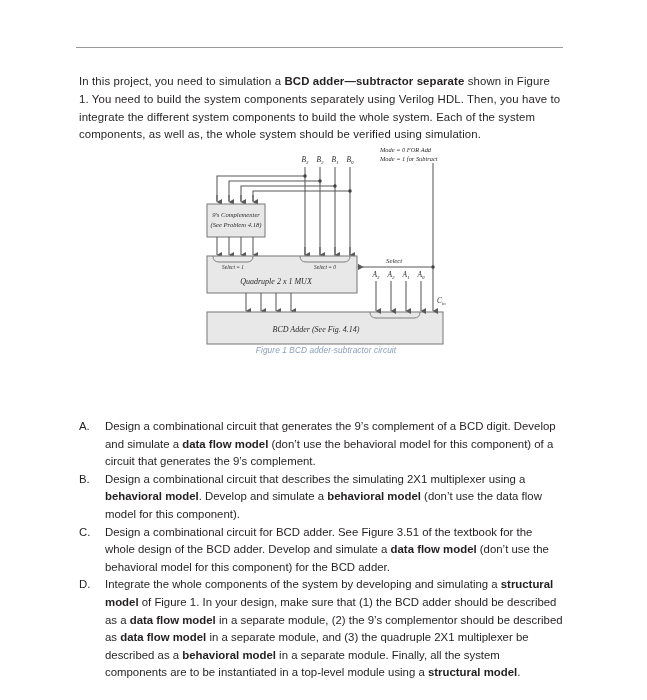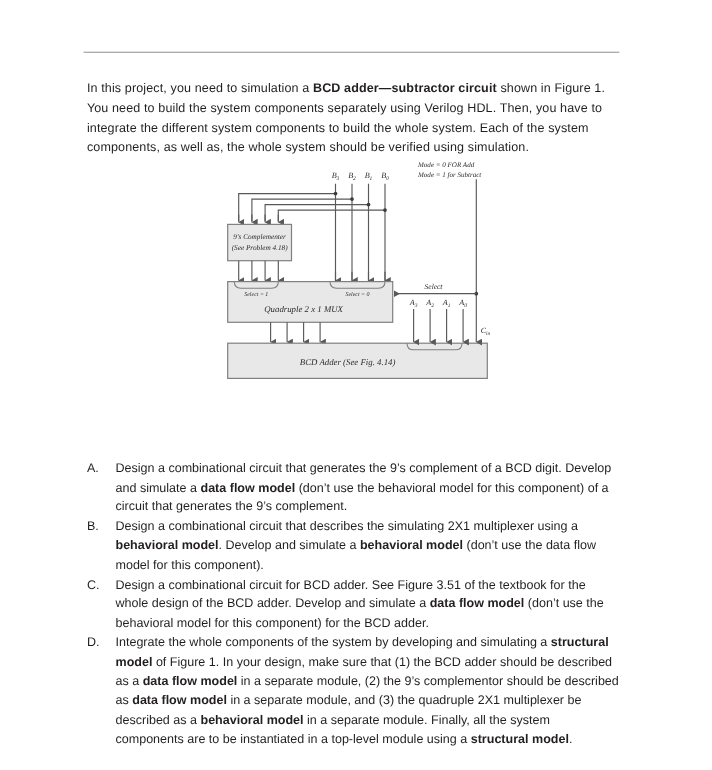--- a/index.html
+++ b/index.html
@@ -93,21 +93,21 @@
   }
   .task b { font-weight: bold; }
 </style>
 </head>
 <body>
 
 <div class="page">
 
   <div class="top-rule"></div>
 
-  <p class="intro"><span>In this project, you need to simulation a </span><b>BCD adder—subtractor circuit</b><span> shown in Figure 1. You need to build the system components separately using Verilog HDL. Then, you have to integrate the different system components to build the whole system. Each of the system components, as well as, the whole system should be verified using simulation.</span></p>
+  <p class="intro"><span>In this project, you need to simulation a </span><b>BCD adder—subtractor separate</b><span> shown in Figure 1. You need to build the system components separately using Verilog HDL. Then, you have to integrate the different system components to build the whole system. Each of the system components, as well as, the whole system should be verified using simulation.</span></p>
 
   <div class="figure">
     <svg class="fig-canvas" viewBox="0 0 260 226">
       <defs>
         <marker id="arrowDown" markerWidth="6" markerHeight="6" refX="3" refY="5" orient="auto">
           <path d="M0,0 L3,5.4 L6,0 Z" fill="#595959"></path>
         </marker>
         <marker id="arrowLeft" markerWidth="6" markerHeight="6" refX="5" refY="3" orient="auto">
           <path d="M6,0 L0.6,3 L6,6 Z" fill="#595959"></path>
         </marker>
@@ -209,20 +209,21 @@
         <text x="40" y="84" font-size="6.6" text-anchor="middle">(See Problem 4.18)</text>
 
         <text x="37" y="126" font-size="5.4" text-anchor="middle">Select = 1</text>
         <text x="129" y="126" font-size="5.4" text-anchor="middle">Select = 0</text>
         <text x="80" y="141" font-size="8" text-anchor="middle">Quadruple 2 x 1 MUX</text>
 
         <text x="120" y="189" font-size="8" text-anchor="middle">BCD Adder (See Fig. 4.14)</text>
       </g>
     </svg>
 
+    <div class="fig-caption">Figure 1 BCD adder-subtractor circuit</div>
   </div>
 
   <div class="tasks">
     <div class="task">
       <span class="marker">A.</span><span><span>Design a combinational circuit that generates the 9’s complement of a BCD digit. Develop and simulate a </span><b>data flow model</b><span> (don’t use the behavioral model for this component) of a circuit that generates the 9’s complement.</span></span>
     </div>
     <div class="task">
       <span class="marker">B.</span><span><span>Design a combinational circuit that describes the simulating 2X1 multiplexer using a </span><b>behavioral model</b><span>. Develop and simulate a </span><b>behavioral model</b><span> (don’t use the data flow model for this component).</span></span>
     </div>
     <div class="task">

